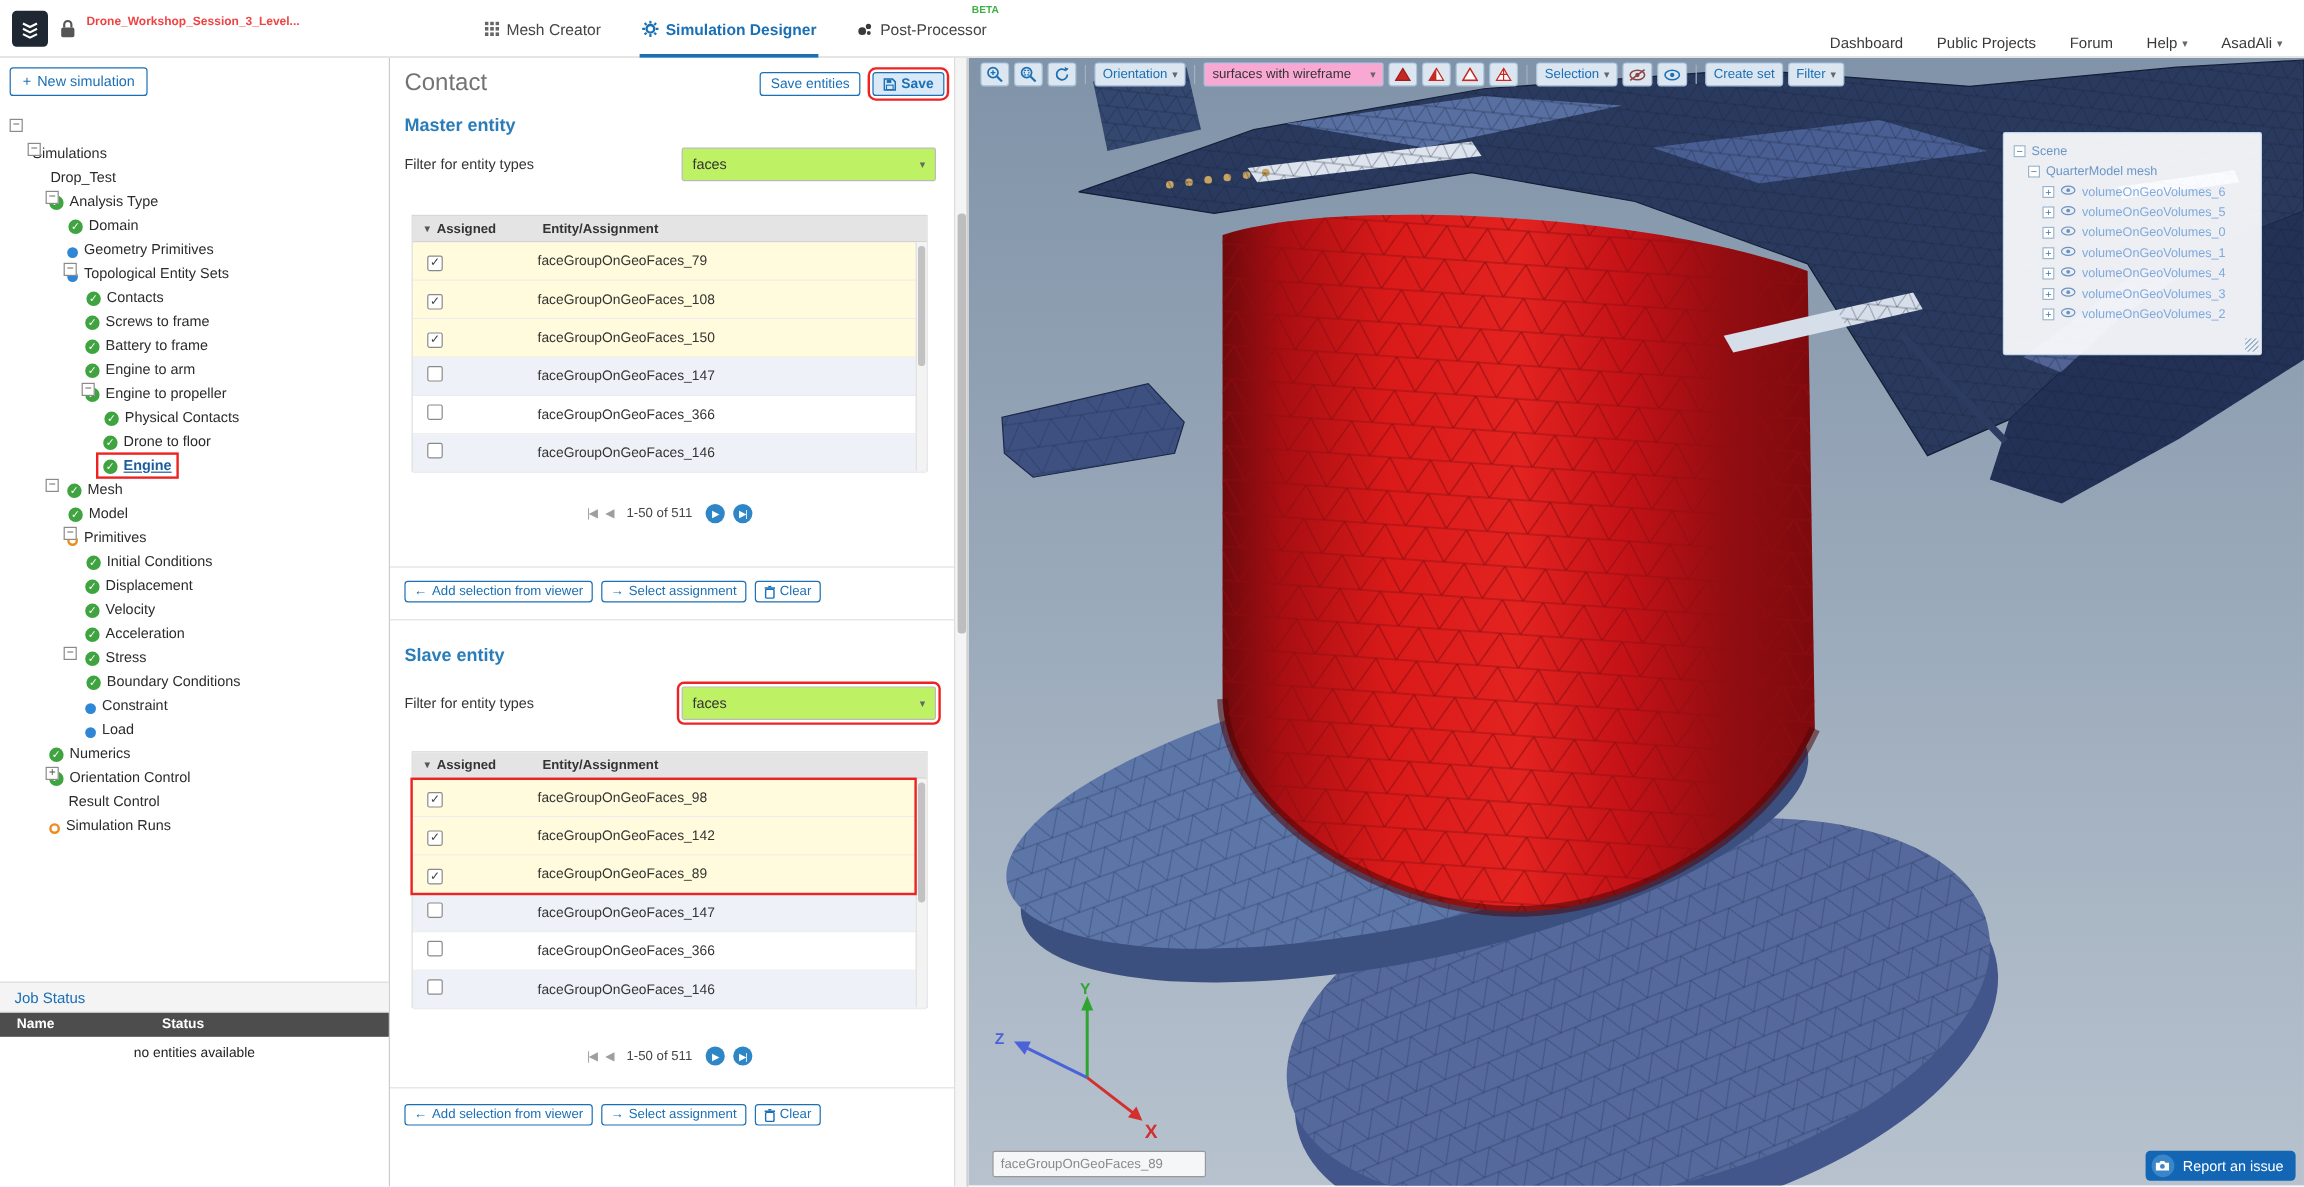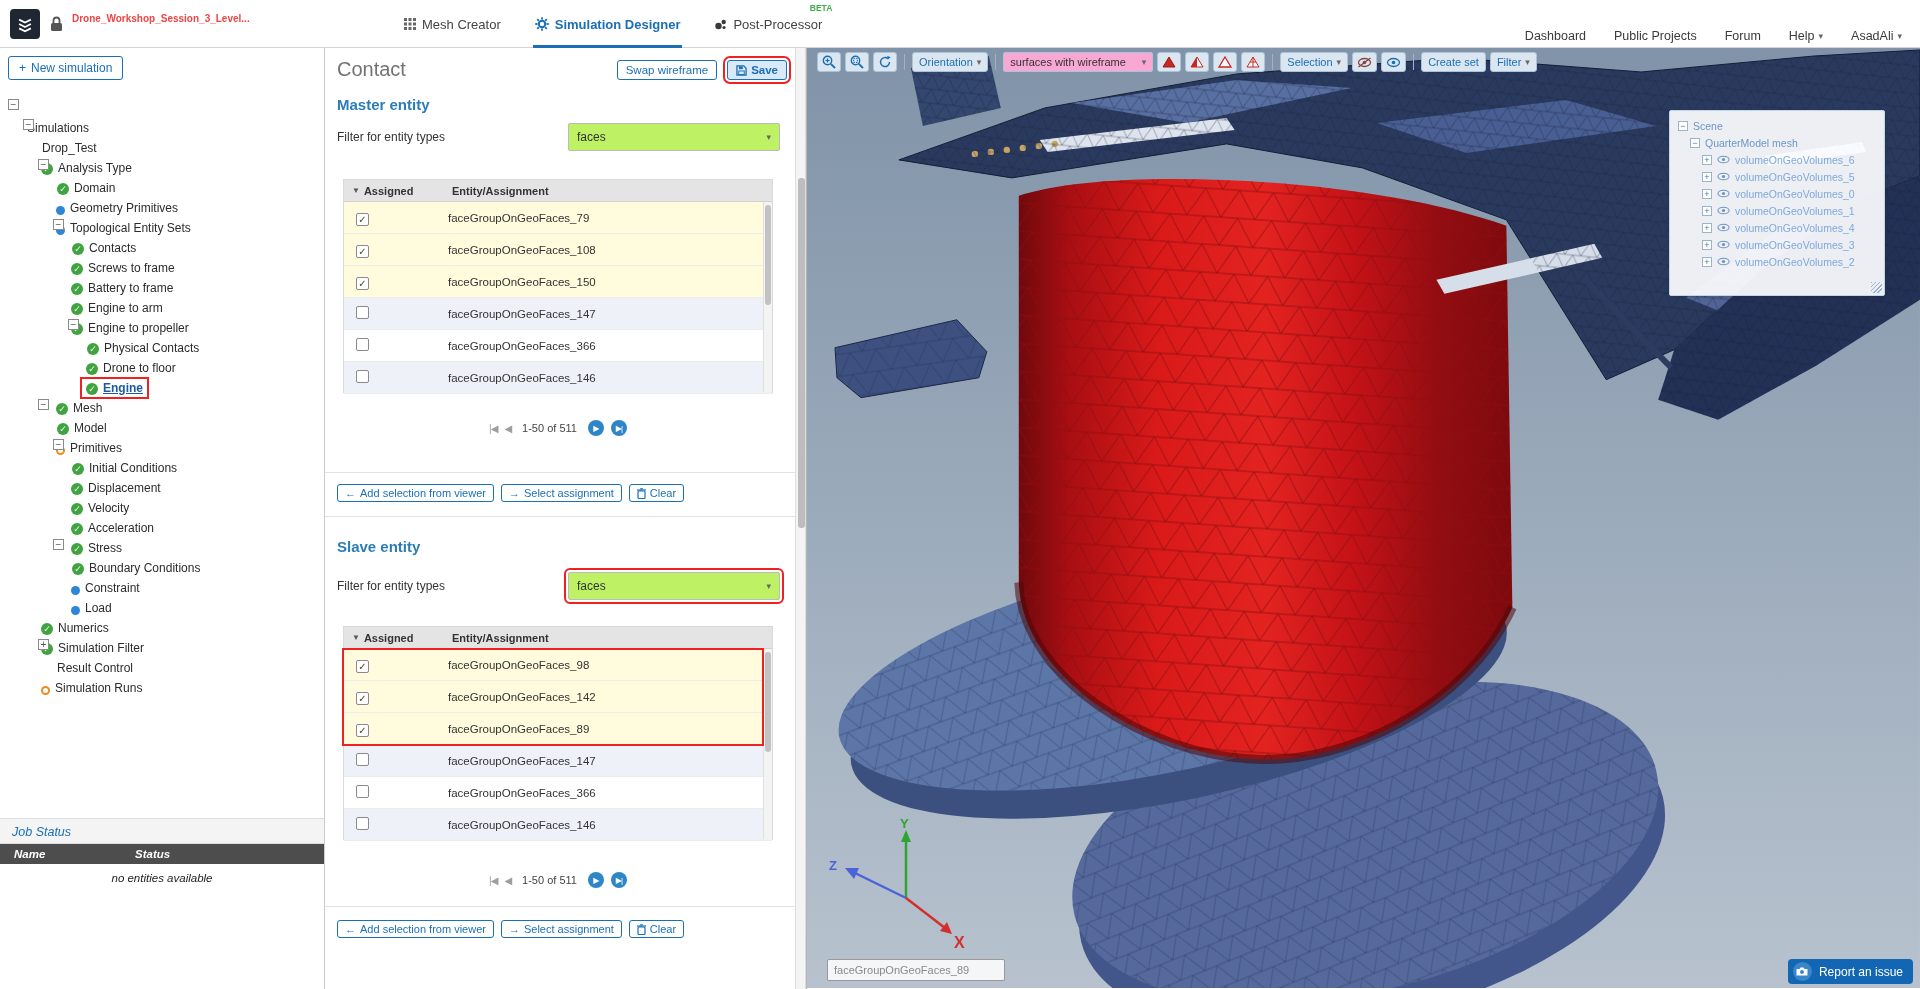--- a/index.html
+++ b/index.html
@@ -24,21 +24,21 @@
   .new-sim{position:absolute;left:8px;top:8px;display:inline-flex;align-items:center;gap:5px;border:1px solid var(--accent,#1a6fb5);color:var(--accent,#1a6fb5);background:#fff;border-radius:3px;font-size:12px;padding:4px 10px;cursor:pointer;}
   .tree{position:absolute;left:0;right:0;top:46px;}
   .tree-row{display:flex;align-items:center;height:20px;font-size:12px;color:#2b2b2b;cursor:pointer;white-space:nowrap;}
   .exp{display:inline-flex;align-items:center;justify-content:center;width:11px;height:11px;border:1px solid #8a8a8a;background:#fff;color:#555;font-size:10px;line-height:9px;margin-right:5px;flex:none;}
   .lblwrap{display:inline-flex;align-items:flex-end;gap:5px;padding:1px 3px;margin-top:47px;}
   .lblwrap.sel{outline:2px solid var(--annotation,#ee2222);outline-offset:1px;}
   .lblwrap.sel .tree-label{color:#1a5c9e;text-decoration:underline;font-weight:600;}
   .st-check{display:inline-flex;align-items:center;justify-content:center;width:12px;height:12px;border-radius:50%;background:var(--status-green,#3fa33f);color:#fff;font-size:9px;flex:none;}
   .st-dot{width:9px;height:9px;border-radius:50%;background:var(--status-blue,#2f86d6);flex:none;}
   .st-circle{width:9px;height:9px;border-radius:50%;border:2px solid var(--status-orange,#ef8b1d);background:#fff;flex:none;}
-  .job{position:absolute;left:0;right:0;top:770px;font-style:italic;}
+  .job{position:absolute;left:0;right:0;top:770px;}
   .job-bar{height:26px;background:#f4f4f4;border-top:1px solid #ddd;border-bottom:1px solid #ddd;line-height:26px;padding-left:12px;font-size:12.5px;color:var(--accent,#1a6fb5);}
   .job-head{height:20px;background:#4d4d4d;color:#fff;font-size:11.5px;font-weight:700;display:flex;align-items:center;}
   .job-head .c1{padding-left:14px;width:135px;}
   .job-empty{text-align:center;font-size:11.5px;color:#222;margin-top:8px;}
 
   
   .panel{position:absolute;top:48px;left:325px;width:470px;bottom:0;background:#fff;z-index:10;}
   .panel-sb{position:absolute;top:48px;left:795px;width:11px;bottom:0;background:#f4f4f4;border-left:1px solid #ddd;border-right:1px solid #ddd;z-index:11;}
   .panel-sb .thumb{position:absolute;top:130px;left:2px;width:7px;height:350px;background:#bdbdbd;border-radius:3px;}
   .contact-title{position:absolute;left:12px;top:10px;font-size:20px;color:#737373;}
@@ -425,21 +425,21 @@
 
             <span class="tree-label">Numerics</span>
           </span>
         </div>
 
         <div class="tree-row" style="padding-left: 38px;">
 
           <span class="lblwrap">
             <span class="st-check">✓</span>
 
-            <span class="tree-label">Simulation Filter</span>
+            <span class="tree-label">Orientation Control</span>
           </span>
         </div>
 
         <div class="tree-row" style="padding-left: 38px;">
 
           <span class="exp">+</span>
           <span class="lblwrap">
 
             <span class="tree-label">Result Control</span>
           </span>
@@ -462,21 +462,21 @@
         <span>Status</span>
       </div>
       <div class="job-empty">no entities available</div>
     </div>
   </div>
 
   <div class="panel">
     <div class="contact-title">Contact</div>
     <div class="hdr-btns">
       <button class="btn">
-          <span>Swap wireframe</span>
+          <span>Save entities</span>
         </button>
       <button class="btn save annotated">
         <svg width="11" height="11" viewBox="0 0 12 12">
             <path d="M1,1 h7.5 L11,3.5 V11 H1 Z" fill="none" stroke="#1a6fb5" stroke-width="1.4"></path>
             <rect x="3.2" y="1.5" width="4.2" height="3" fill="#1a6fb5"></rect>
             <rect x="3" y="6.5" width="6" height="4" fill="none" stroke="#1a6fb5"></rect>
           </svg>
         <span>Save</span>
       </button>
     </div>

